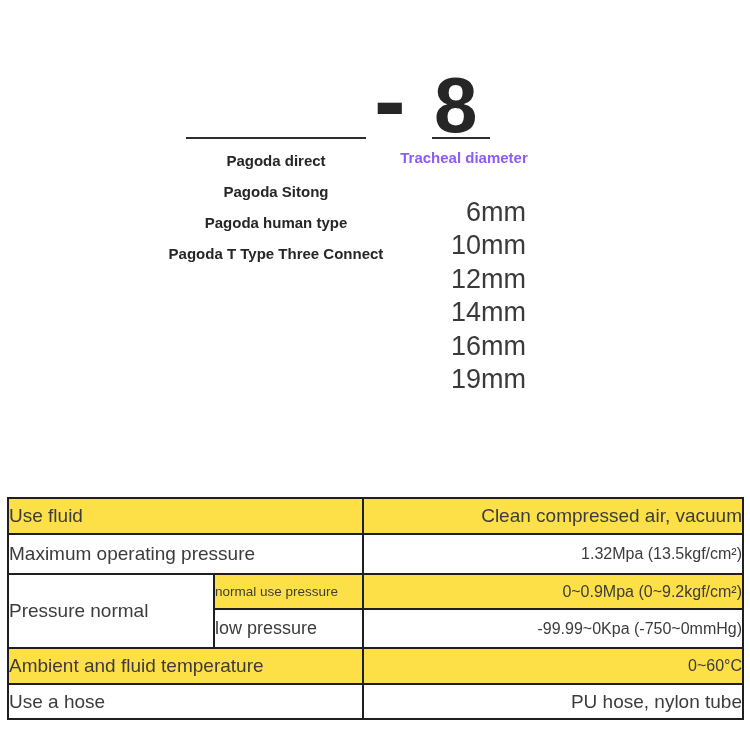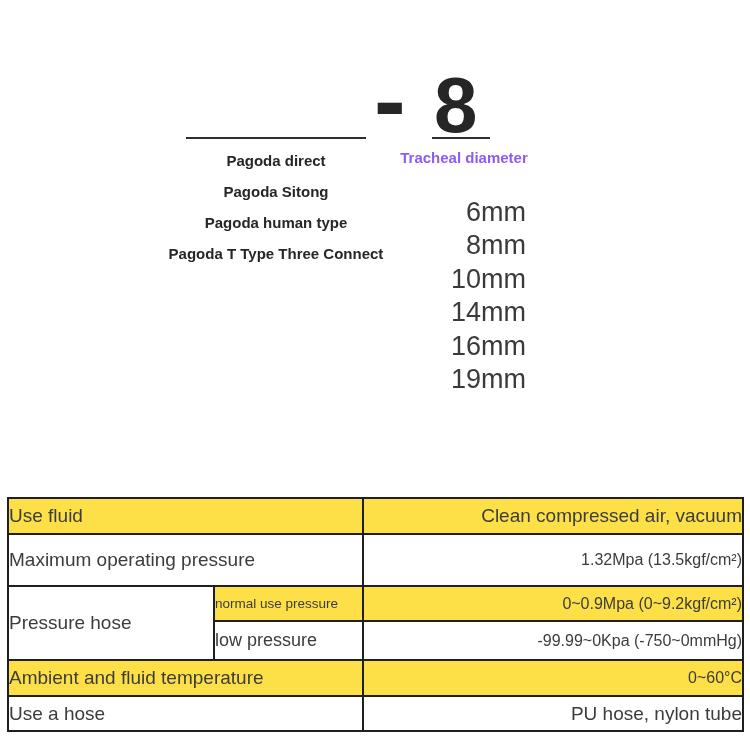--- a/index.html
+++ b/index.html
@@ -135,44 +135,44 @@
     <div class="type-item">Pagoda T Type Three Connect</div>
   </div>
 
   <span class="model-dash">-</span>
   <span class="model-digit">8</span>
   <div class="digit-underline"></div>
   <div class="model-label">Tracheal diameter</div>
 
   <div class="diameters">
     <div class="diameter-item">6mm</div>
-    <div class="diameter-item">8mm</div>
     <div class="diameter-item">10mm</div>
+    <div class="diameter-item">12mm</div>
     <div class="diameter-item">14mm</div>
     <div class="diameter-item">16mm</div>
     <div class="diameter-item">19mm</div>
   </div>
 
   <table class="spec-table">
     <colgroup>
       <col style="width:206px">
       <col style="width:149px">
       <col style="width:380px">
     </colgroup>
     <tbody>
       <tr style="height:36px">
         <td class="lbl lg gray" colspan="2">Use fluid</td>
         <td class="val lg gray">Clean compressed air, vacuum</td>
       </tr>
-      <tr style="height:52px">
+      <tr style="height:40px">
         <td class="lbl" colspan="2">Maximum operating pressure</td>
         <td class="val">1.32Mpa  (13.5kgf/cm²)</td>
       </tr>
       <tr style="height:35px">
-        <td class="lbl" rowspan="2">Pressure hose</td>
+        <td class="lbl" rowspan="2">Pressure normal</td>
         <td class="sub small gray">normal use pressure</td>
         <td class="val gray">0~0.9Mpa  (0~9.2kgf/cm²)</td>
       </tr>
       <tr style="height:39px">
         <td class="sub">low pressure</td>
         <td class="val">-99.99~0Kpa  (-750~0mmHg)</td>
       </tr>
       <tr style="height:36px">
         <td class="lbl gray" colspan="2">Ambient and fluid temperature</td>
         <td class="val gray">0~60°C</td>

